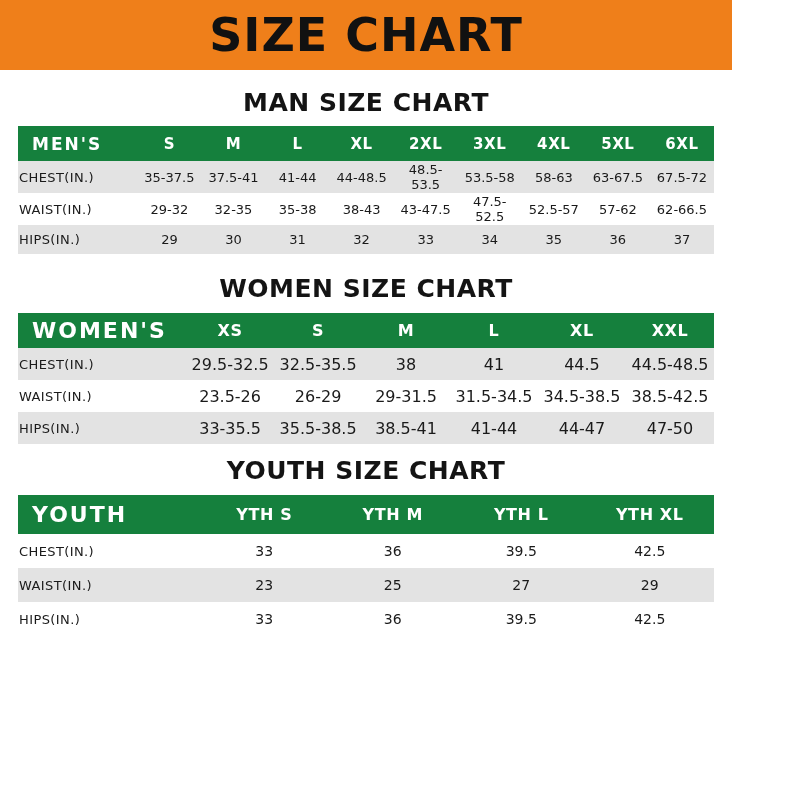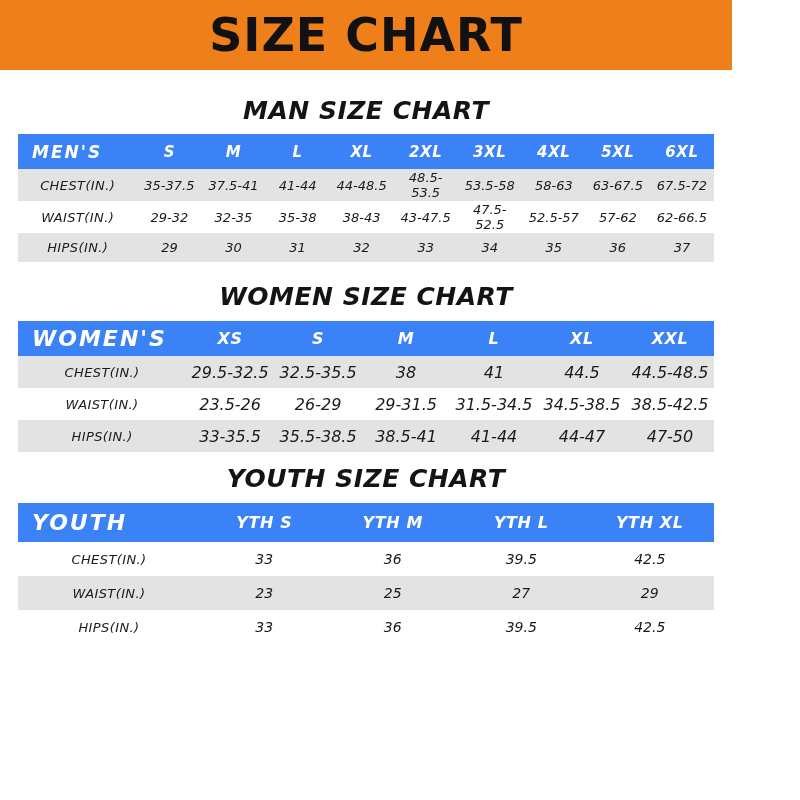--- a/index.html
+++ b/index.html
@@ -54,23 +54,22 @@
     font-weight: bold;
     font-size: 46px;
     letter-spacing: 1px;
     color: #111111;
     text-align: center;
     line-height: 70px;
   }
 
   .content {
     flex: 1 1 auto;
-    padding: 8px 18px;
+    padding: 0 18px;
     box-sizing: border-box;
-    font-style: italic;
   }
 
   .section-title {
     text-align: center;
     font-family: "DejaVu Sans", sans-serif;
     font-weight: bold;
     font-size: 25px;
     color: #141414;
     letter-spacing: 0.5px;
   }
@@ -83,21 +82,21 @@
     border-collapse: collapse;
     table-layout: fixed;
   }
   table.size-table th,
   table.size-table td {
     text-align: center;
     font-family: "DejaVu Sans", sans-serif;
   }
   
   table.size-table thead tr {
-    background: #3b82f6;
+    background: #15803d;
   }
   table.size-table thead th {
     color: #ffffff;
     font-weight: bold;
     height: 33px;
     font-size: 15px;
     letter-spacing: 0.6px;
   }
   table.size-table thead th.first {
     text-align: left;
@@ -110,21 +109,21 @@
     font-size: 13px;
     color: #1a1a1a;
   }
   table.size-table tbody tr.alt td {
     background: #e3e3e3;
   }
   table.size-table tbody tr.plain td {
     background: #ffffff;
   }
   table.size-table tbody td.first {
-    text-align: center;
+    text-align: left;
     letter-spacing: 0.4px;
     font-size: 13px;
   }
 
   
   table.women thead th.first,
   table.youth thead th.first {
     font-size: 22px;
   }
   table.women thead th { font-size: 16px; }

